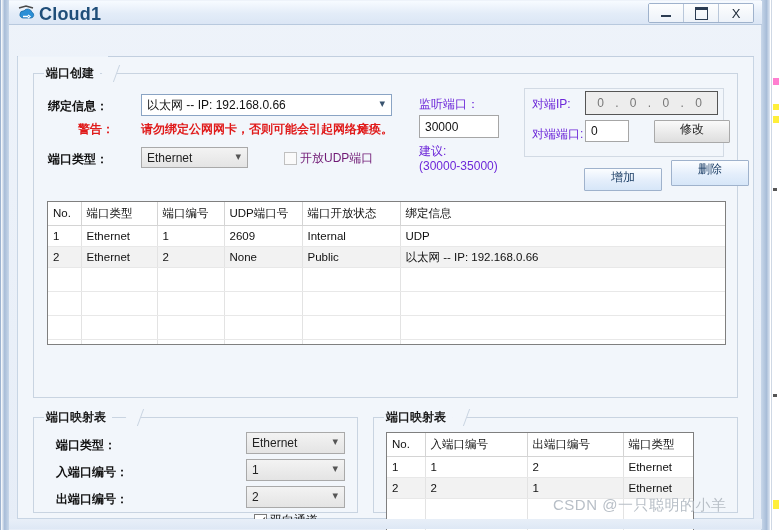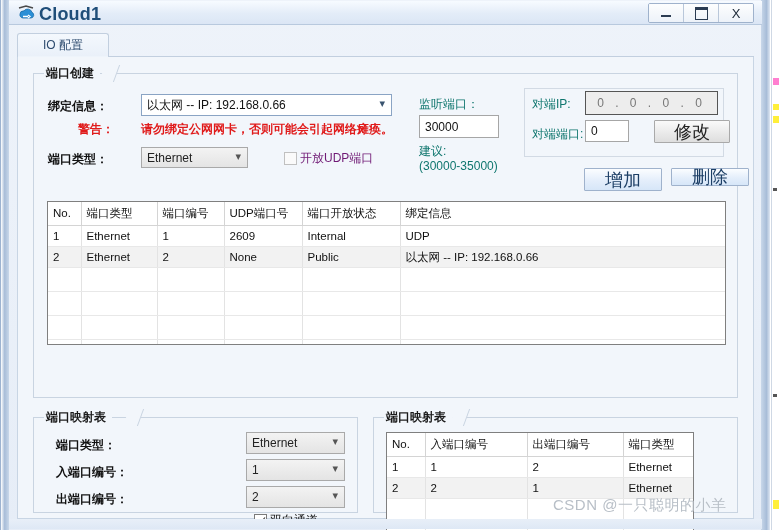--- a/index.html
+++ b/index.html
@@ -170,21 +170,21 @@
 
   
   .lbl {
     position: absolute;
     font-size: 12px;
     color: #111;
     white-space: nowrap;
   }
   .lbl.bold { font-weight: bold; }
   .lbl.warn { color: #e01b1b; font-weight: bold; }
-  .lbl.dim { color: #0f766e; }
+  .lbl.dim { color: #6d28d9; }
 
   
   .combo {
     position: absolute;
     box-sizing: border-box;
     border: 1px solid #8aa4c4;
     background: #ffffff;
     display: flex; align-items: center;
     font-size: 12px;
     padding-left: 5px;
@@ -225,22 +225,22 @@
     color: #777;
     letter-spacing: 4px;
   }
 
   
   .btn {
     position: absolute;
     box-sizing: border-box;
     border: 1px solid #9fb2cc;
     background: linear-gradient(to bottom, #fbfdff 0%, #e4eefb 55%, #d6e6f8 100%);
-    display: flex; align-items: center; justify-content: center;
-    font-size: 18px;
+    display: flex; justify-content: center;
+    font-size: 12px;
     color: #1d3f66;
     border-radius: 1px;
   }
   .btn.grey {
     border: 1px solid #a9a9a9;
     background: linear-gradient(to bottom, #fafafa 0%, #e9e9e9 60%, #dedede 100%);
     color: #222;
   }
 
   
@@ -353,23 +353,20 @@
         <div class="win-btn">
           <span class="max-glyph"></span>
         </div>
         <div class="win-btn">
           <span class="close-glyph">X</span>
         </div>
       </div>
     </div>
 
     <div class="tabstrip">
-      <div class="tab">
-        <span>IO 配置</span>
-      </div>
       <div class="tab-underline">
         <div class="cover"></div>
       </div>
     </div>
 
     <div class="content-panel">
 
       <div class="group" style="left:15px; top:16px; width:705px; height:325px;">
         <span class="group-title">端口创建</span>
         <span class="group-title-tail" style="left:68px;"></span>
@@ -412,21 +409,21 @@
         <div class="txt" style="left:551px; top:46px; width:44px; height:22px;">
           <span>0</span>
         </div>
         <div class="btn grey" style="left:620px; top:46px; width:76px; height:23px;">
           <span>修改</span>
         </div>
 
         <div class="btn" style="left:550px; top:94px; width:78px; height:23px;">
           <span>增加</span>
         </div>
-        <div class="btn" style="left:637px; top:94px; width:78px; height:18px;">
+        <div class="btn" style="left:637px; top:86px; width:78px; height:26px;">
           <span>删除</span>
         </div>
 
         <div class="tablewrap" style="left:13px; top:127px; width:679px; height:144px;">
           <table class="grid">
             <colgroup>
               <col style="width:33px">
                 <col style="width:76px">
                 <col style="width:67px">
               <col style="width:78px">

